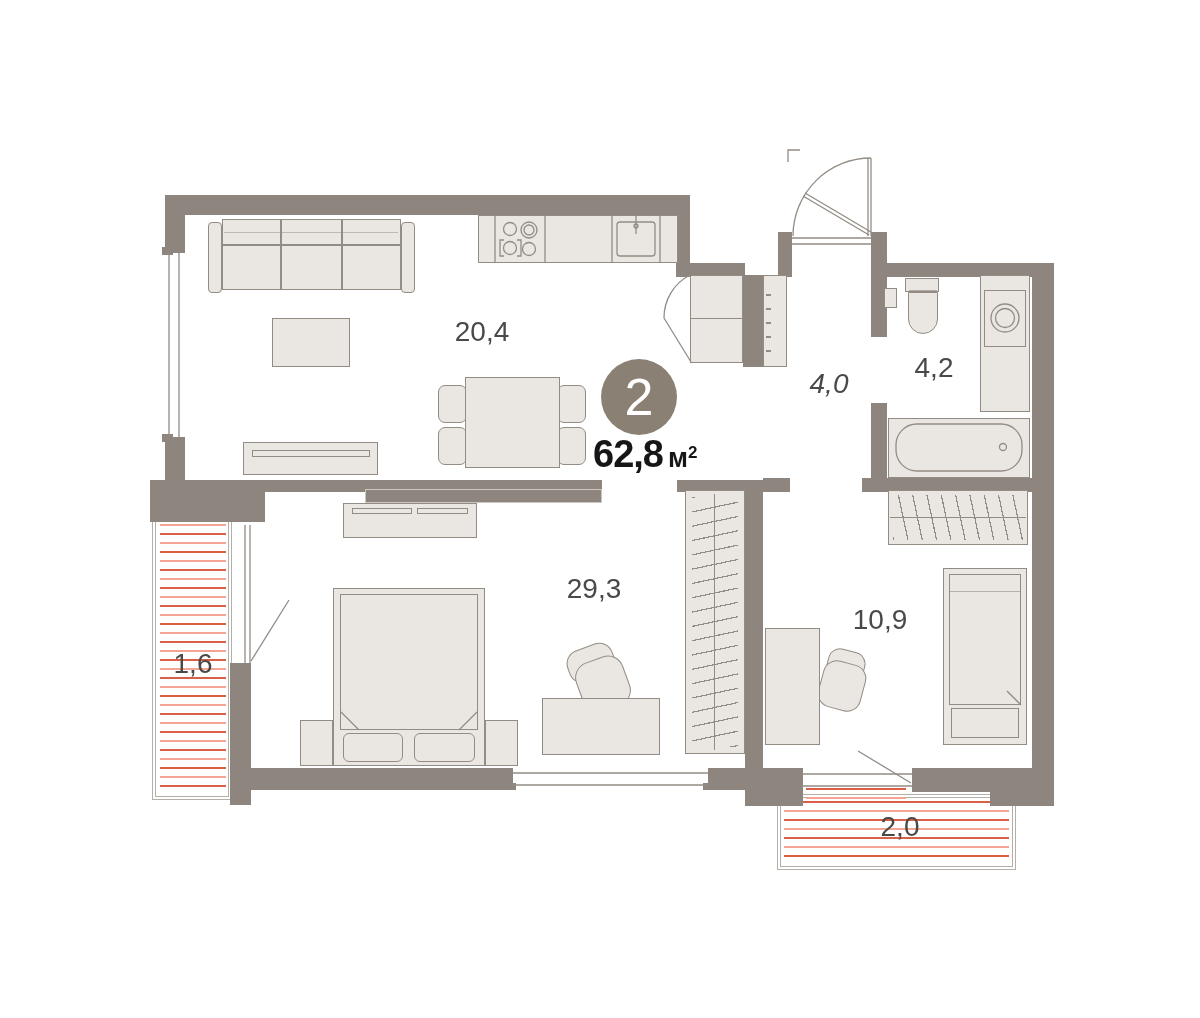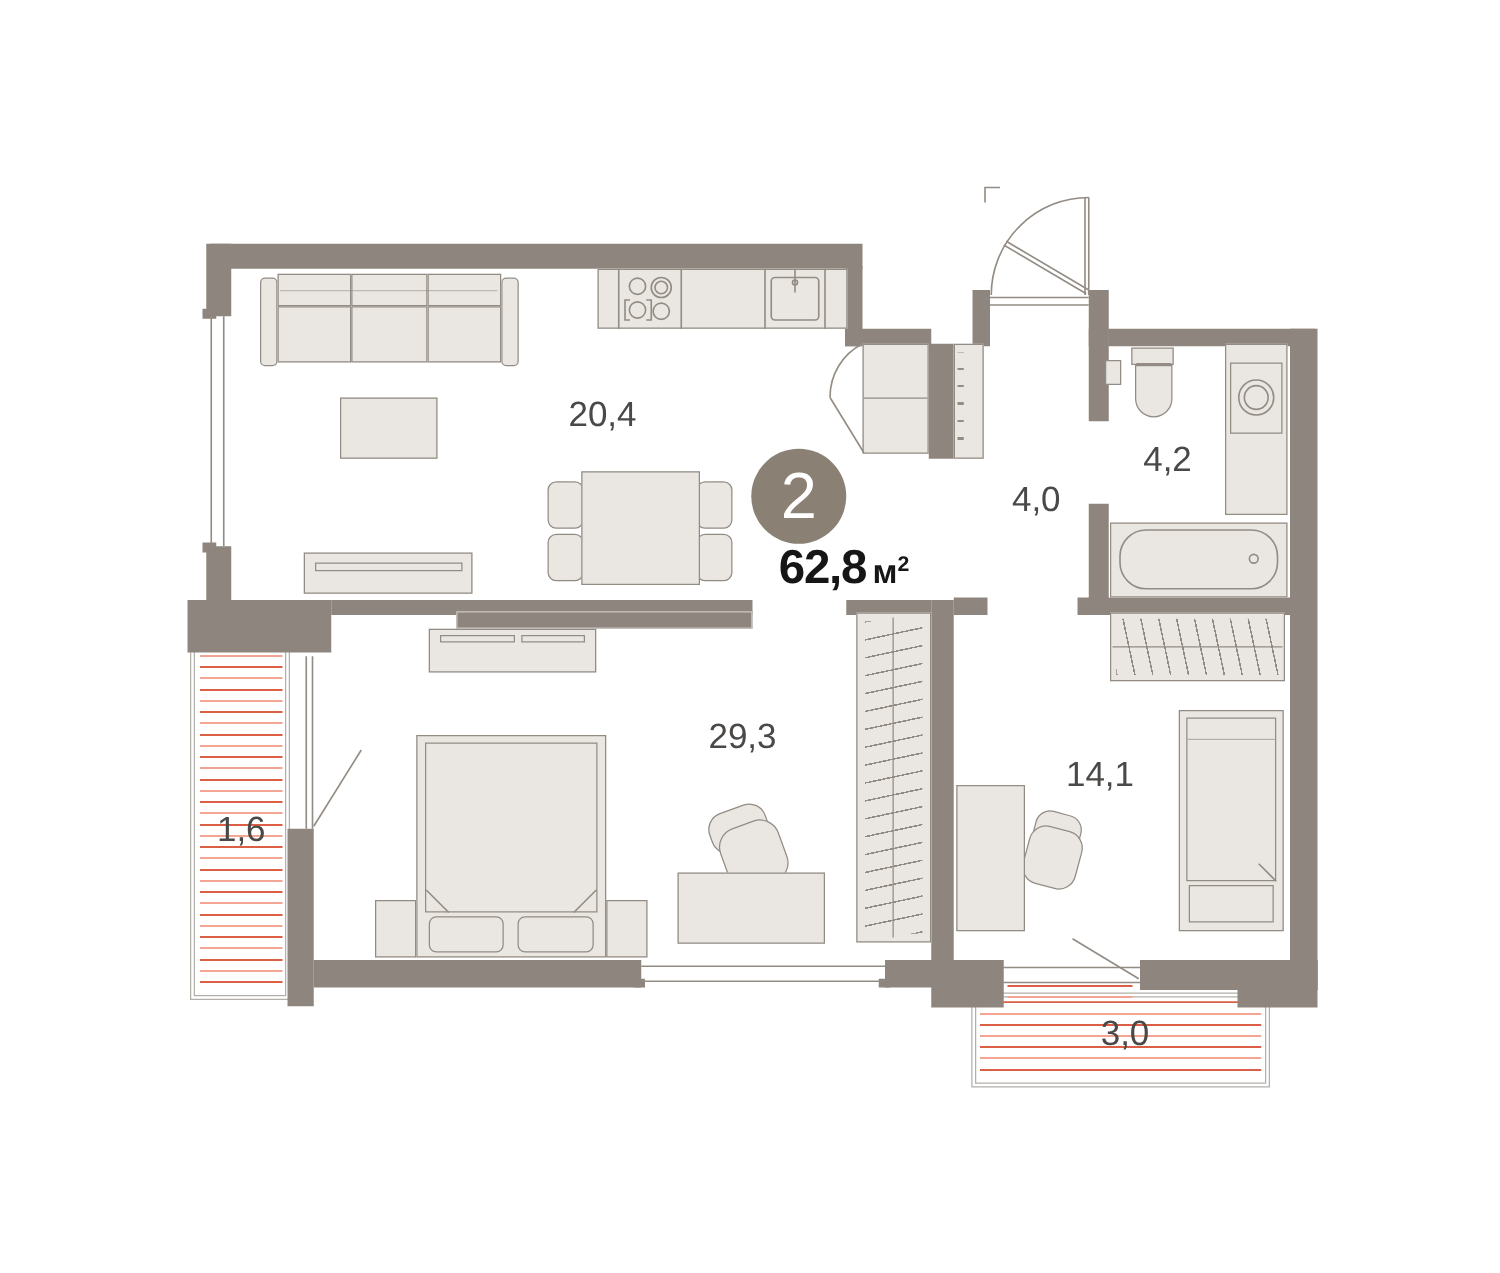--- a/index.html
+++ b/index.html
@@ -19,21 +19,21 @@
       var(--furn-stroke,#938c84) 0 1.2px, transparent 1.2px 14px);}
   .hangers-h{position:absolute;background:repeating-linear-gradient(78deg,
       var(--furn-stroke,#938c84) 0 1.2px, transparent 1.2px 14px);}
   .dashes{position:absolute;background:repeating-linear-gradient(180deg,
       transparent 0 12px, var(--furn-stroke,#938c84) 12px 14px);}
   .panel{position:absolute;background:var(--wall,#8e867e);border:1px solid var(--panel-border,#ccc7c1);box-sizing:border-box;}
   #badge{position:absolute;left:601px;top:359px;width:76px;height:76px;border-radius:50%;
          background:var(--badge-bg,#8a8174);display:flex;align-items:center;justify-content:center;
          color:#fff;font-size:52px;}
   #area-line{position:absolute;left:593px;top:433px;color:var(--area-text,#161616);white-space:nowrap;}
-  #area-line .val{font-size:38px;font-weight:bold;letter-spacing:-1px;margin-left:30px;}
+  #area-line .val{font-size:38px;font-weight:bold;letter-spacing:-1px;}
   #area-line .unit{font-size:27px;font-weight:bold;margin-left:5px;}
   #area-line .sup{font-size:17px;font-weight:bold;vertical-align:9px;}
   svg.overlay{position:absolute;left:0;top:0;pointer-events:none;}
   .ln{stroke:var(--furn-stroke,#938c84);stroke-width:1.3;fill:none;}
 </style>
 </head>
 <body>
 
 <div id="canvas">
 
@@ -197,26 +197,26 @@
     <g>
       <path class="ln" d="M909,291 H937"></path>
     </g>
     <g>
       <path class="ln" d="M341,712 L359,730 M477,712 L459,730"></path>
       <path class="ln" d="M1007,691 L1021,705"></path>
     </g>
   </svg>
 
   <div class="rlabel" style="left:482px;top:332px;">20,4</div>
-  <div class="rlabel" style="left:829px;top:400px;">4,0</div>
+  <div class="rlabel" style="left:829px;top:384px;font-style:italic;">4,0</div>
   <div class="rlabel" style="left:934px;top:368px;">4,2</div>
   <div class="rlabel" style="left:594px;top:589px;">29,3</div>
-  <div class="rlabel" style="left:880px;top:620px;">14,1</div>
+  <div class="rlabel" style="left:880px;top:620px;">10,9</div>
   <div class="rlabel" style="left:193px;top:664px;">1,6</div>
-  <div class="rlabel" style="left:900px;top:827px;">3,0</div>
+  <div class="rlabel" style="left:900px;top:827px;">2,0</div>
 
   <div id="badge">
     <span>2</span>
   </div>
   <div id="area-line">
     <span class="val">62,8</span><span class="unit">м</span><span class="sup">2</span>
   </div>
 
 </div>
 

